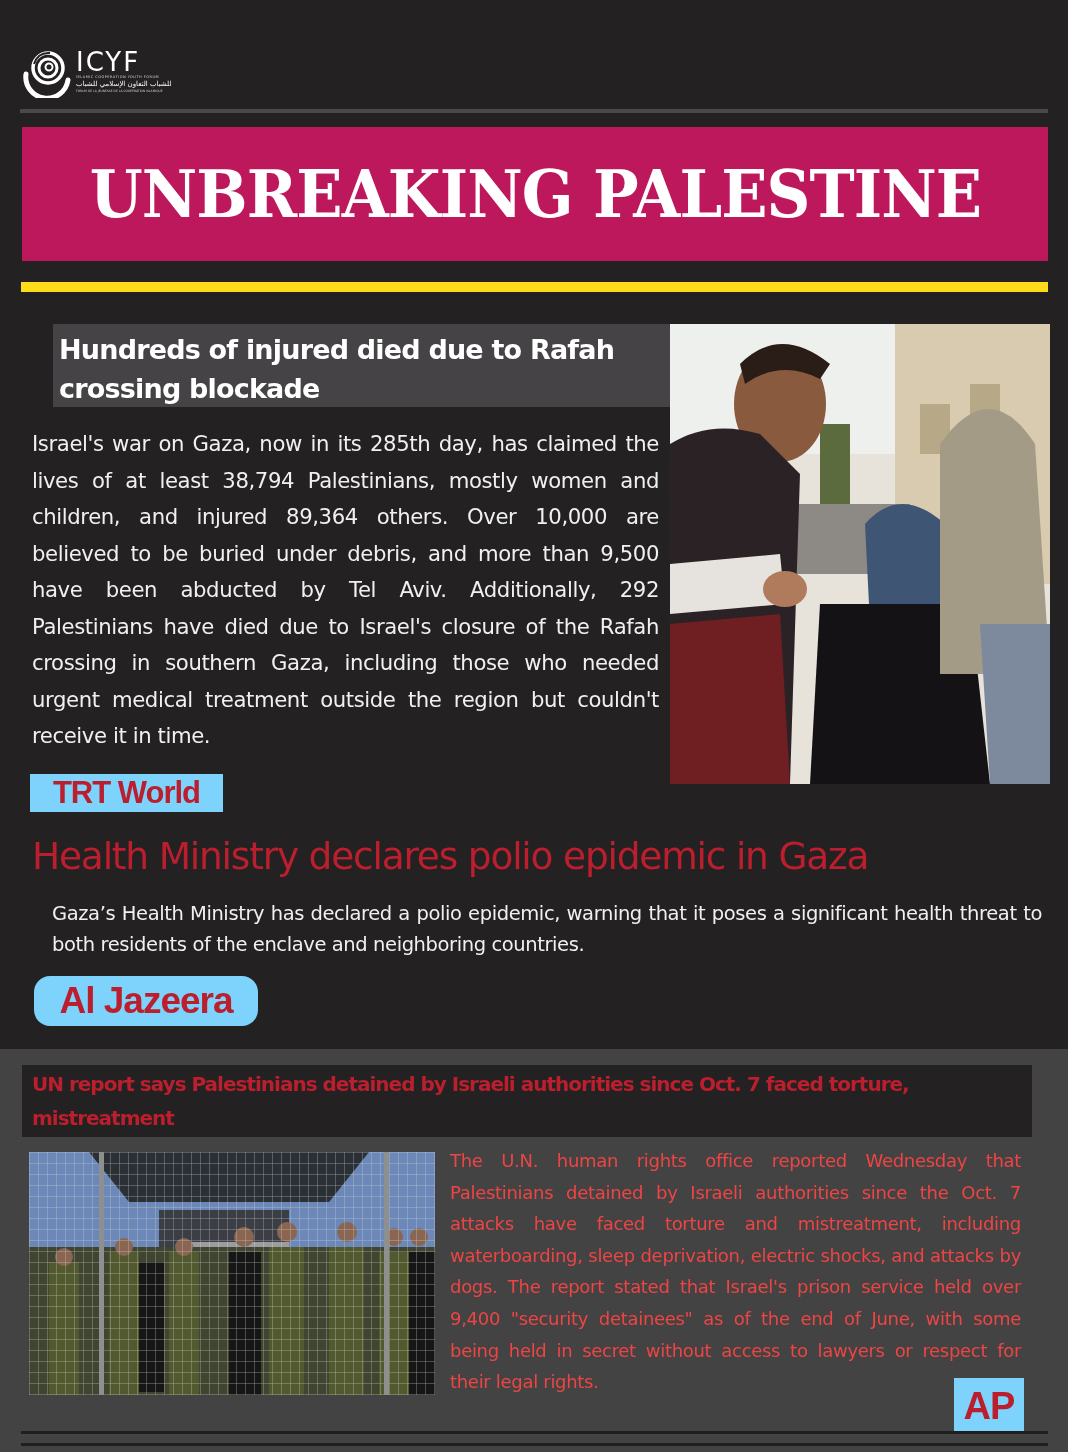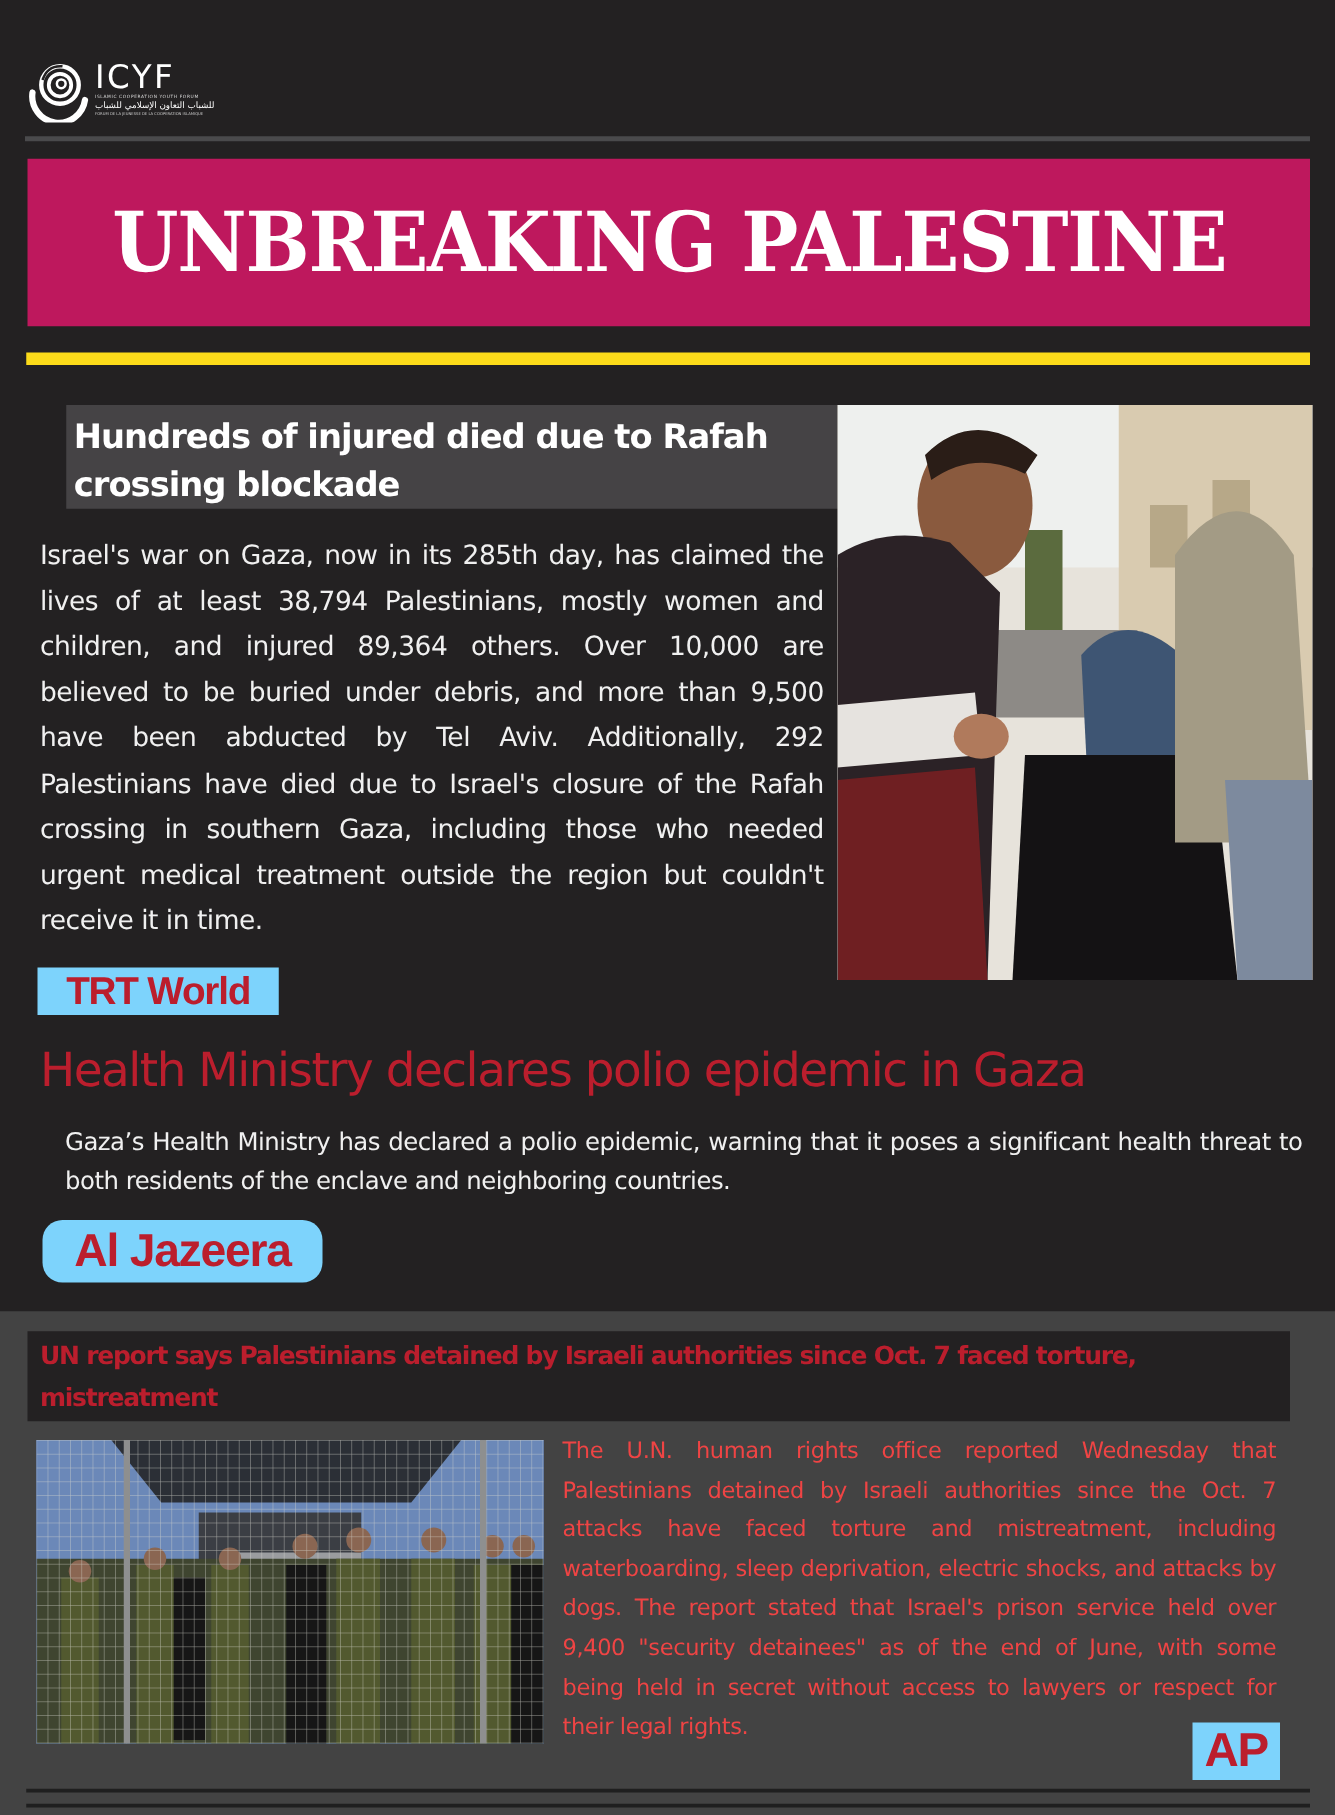--- a/index.html
+++ b/index.html
@@ -24,21 +24,21 @@
   .h1-box { position: absolute; left: 32px; top: 324px; width: 628px; height: 83px; background: #454345; padding: 6px 6px 0 6px; margin-left: 21px; }
   .h1 { font-family: "DejaVu Sans", sans-serif; font-weight: bold; font-size: 27px; line-height: 39px; color: #fff; letter-spacing: -0.8px; }
 
   .body1 { position: absolute; left: 32px; top: 426px; width: 627px; font-size: 21.2px; line-height: 36.5px; color: #f0f0f0; text-align: justify; letter-spacing: -0.4px; }
 
   .photo1 { position: absolute; left: 670px; top: 324px; width: 380px; height: 460px; overflow: hidden; background: #c9c5be; }
 
   .source { position: absolute; background: #7dd3fc; color: #bb1e2d; font-weight: bold; font-family: Liberation Sans, sans-serif; letter-spacing: -1px; display: flex; align-items: center; justify-content: center; text-align: center; }
   .src-trt { left: 30px; top: 774px; width: 193px; height: 38px; font-size: 31px; }
   .src-alj { left: 34px; top: 976px; width: 224px; height: 50px; font-size: 37px; border-radius: 16px; }
-  .src-ap { left: 954px; top: 1378px; width: 70px; height: 46px; font-size: 38px; }
+  .src-ap { left: 954px; top: 1378px; width: 70px; height: 56px; font-size: 38px; }
 
   .h2 { position: absolute; left: 32px; top: 834px; font-weight: normal; font-size: 37.5px; color: #bb1e2d; letter-spacing: -1.2px; white-space: nowrap; }
   .body2 { position: absolute; left: 32px; top: 899px; width: 990px; font-size: 19.5px; line-height: 30.5px; color: #f0f0f0; text-align: justify; letter-spacing: -0.4px; margin-left: 20px; }
 
   .panel { position: absolute; left: 0; top: 1049px; width: 1068px; height: 403px; background: #434343; }
   .h3-box { position: absolute; left: 22px; top: 1065px; width: 1010px; height: 72px; background: #232122; padding: 2px 10px; }
   .h3 { font-weight: bold; font-size: 20px; line-height: 34px; color: #bb1e2d; letter-spacing: -1px; }
 
   .photo2 { position: absolute; left: 29px; top: 1152px; width: 406px; height: 243px; overflow: hidden; background: #5c79a8; }
 

